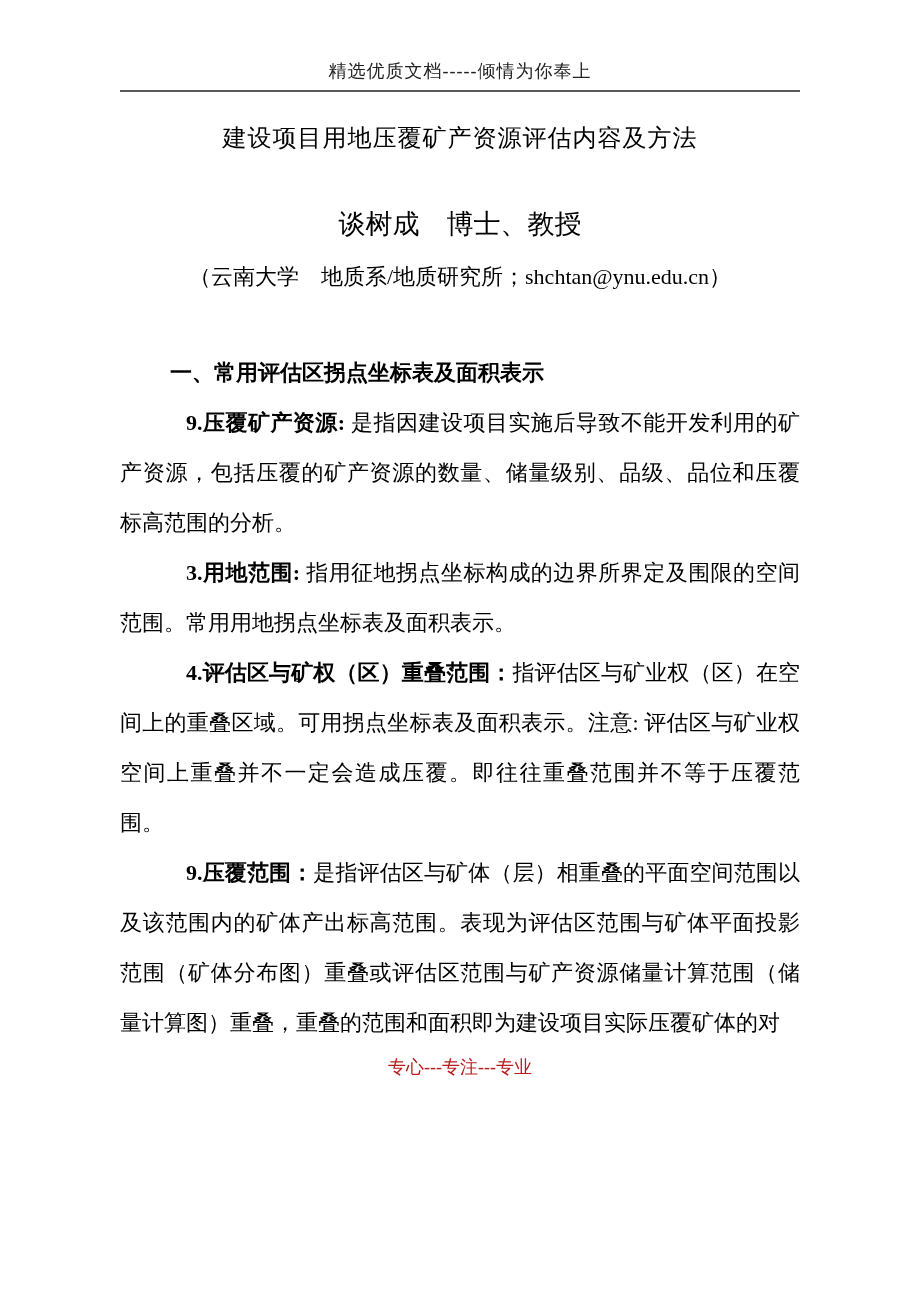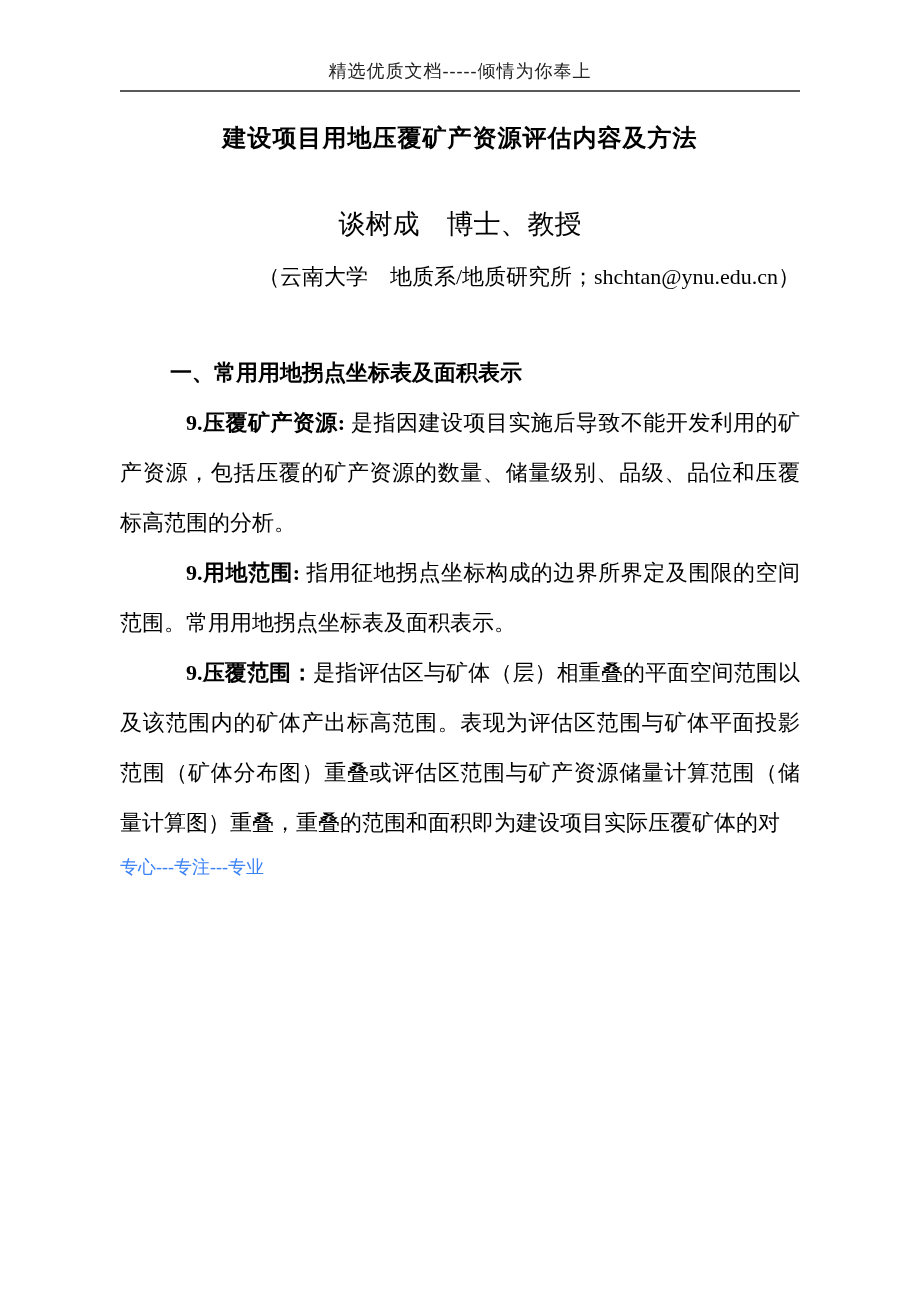--- a/index.html
+++ b/index.html
@@ -22,33 +22,33 @@
     font-size: 18px;
     line-height: 26px;
     color: #222222;
     border-bottom: 2px solid #595959;
     letter-spacing: 1px;
   }
   .title {
     margin-top: 28px;
     text-align: center;
     font-size: 24px;
-    font-weight: bold;
+    font-weight: normal;
     line-height: 36px;
     letter-spacing: 1px;
   }
   .author {
     margin-top: 52px;
     text-align: center;
     font-size: 27px;
     line-height: 32px;
   }
   .affiliation {
     margin-top: 20px;
-    text-align: right;
+    text-align: center;
     font-size: 22px;
     line-height: 34px;
   }
   .content {
     margin-top: 54px;
     font-size: 22px;
     line-height: 50px;
     text-align: justify;
   }
   .section-heading {
@@ -56,51 +56,52 @@
     font-size: 22px;
     text-indent: 50px;
   }
   .para {
     text-indent: 66px;
     margin: 0;
   }
   .para .lead { font-weight: bold; }
   .footer {
     margin-top: 6px;
-    text-align: left;
+    text-align: center;
     font-size: 18px;
     line-height: 26px;
-    color: #3b82f6;
+    color: #b91c1c;
   }
 </style>
 </head>
 <body>
 
 <div class="page">
   <div class="margins">
 
     <div class="header">
       <span>精选优质文档-----倾情为你奉上</span>
     </div>
 
     <h1 class="title">建设项目用地压覆矿产资源评估内容及方法</h1>
 
     <div class="author">谈树成　博士、教授</div>
 
     <div class="affiliation">（云南大学　地质系/地质研究所；shchtan@ynu.edu.cn）</div>
 
     <div class="content">
 
-      <div class="section-heading">一、常用用地拐点坐标表及面积表示</div>
+      <div class="section-heading">一、常用评估区拐点坐标表及面积表示</div>
 
       <p class="para"><span class="lead">9.压覆矿产资源:</span><span> 是指因建设项目实施后导致不能开发利用的矿产资源，包括压覆的矿产资源的数量、储量级别、品级、品位和压覆标高范围的分析。</span></p>
 
-      <p class="para"><span class="lead">9.用地范围:</span><span> 指用征地拐点坐标构成的边界所界定及围限的空间范围。常用用地拐点坐标表及面积表示。</span></p>
+      <p class="para"><span class="lead">3.用地范围:</span><span> 指用征地拐点坐标构成的边界所界定及围限的空间范围。常用用地拐点坐标表及面积表示。</span></p>
 
 
+      <p class="para"><span class="lead">4.评估区与矿权（区）重叠范围：</span><span>指评估区与矿业权（区）在空间上的重叠区域。可用拐点坐标表及面积表示。注意: 评估区与矿业权空间上重叠并不一定会造成压覆。即往往重叠范围并不等于压覆范围。</span></p>
 
       <p class="para"><span class="lead">9.压覆范围：</span><span>是指评估区与矿体（层）相重叠的平面空间范围以及该范围内的矿体产出标高范围。表现为评估区范围与矿体平面投影范围（矿体分布图）重叠或评估区范围与矿产资源储量计算范围（储量计算图）重叠，重叠的范围和面积即为建设项目实际压覆矿体的对</span></p>
 
     </div>
 
     <div class="footer">专心---专注---专业</div>
 
   </div>
 </div>
 

